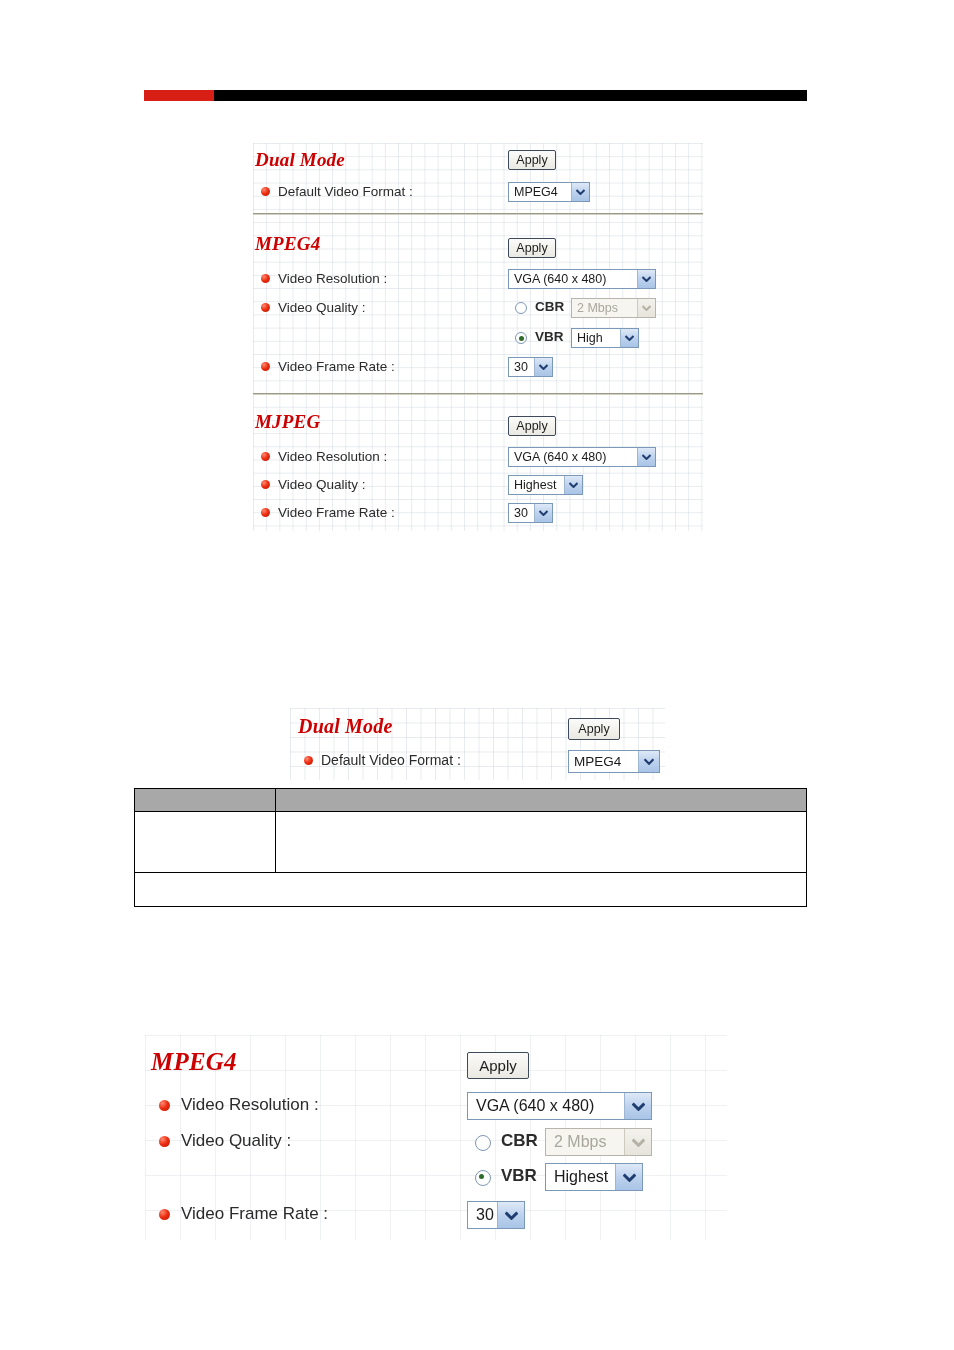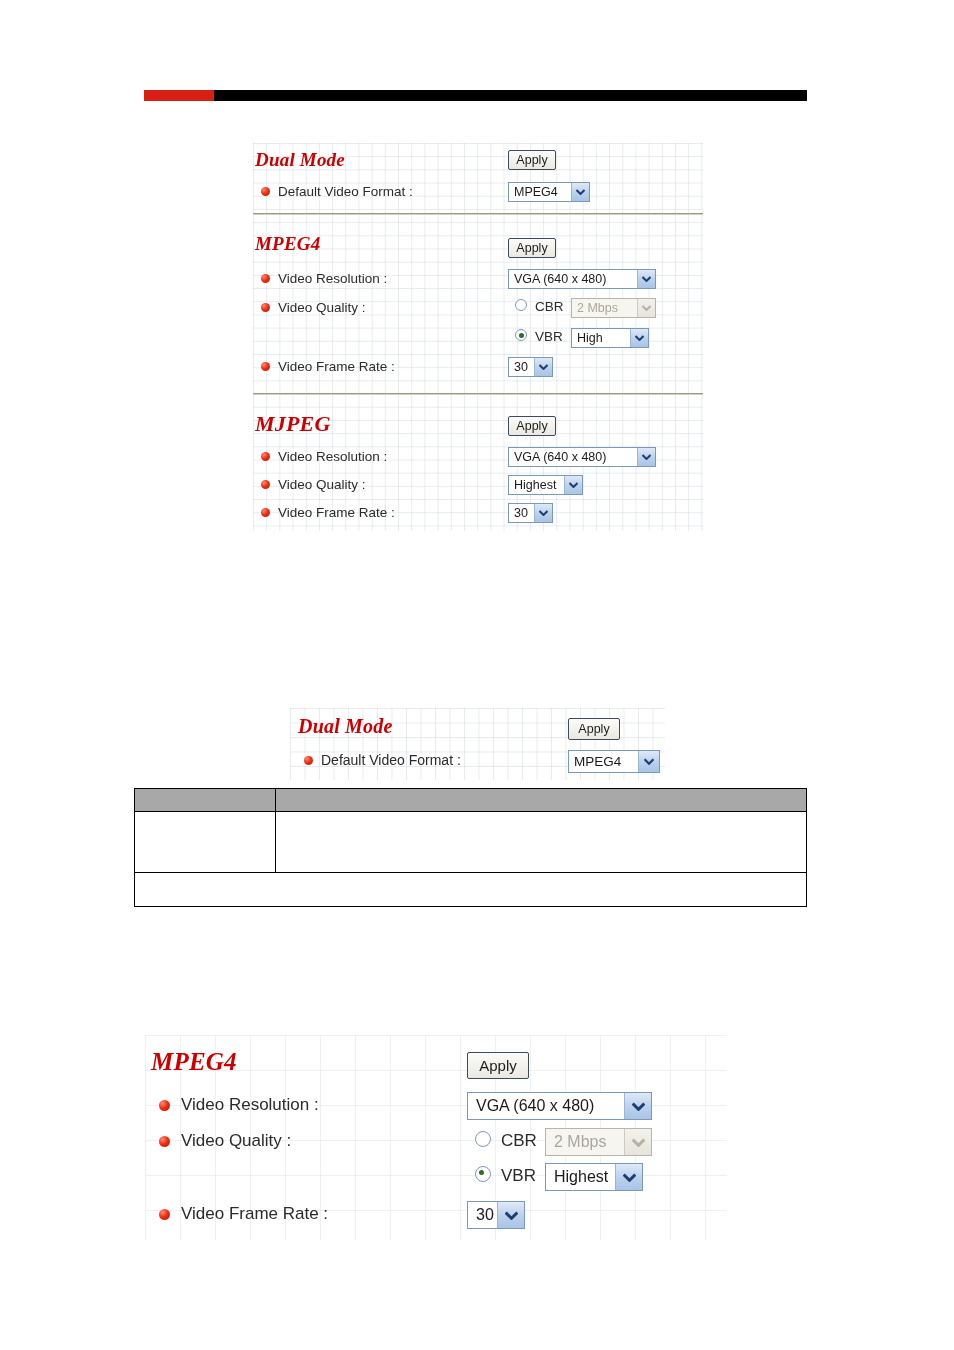--- a/index.html
+++ b/index.html
@@ -143,22 +143,23 @@
   }
   .select.disabled .sel-text { color: #a9a79c; }
   .select.disabled .sel-arrow {
     background: linear-gradient(to bottom, #f2f1ec 0%, #e6e4db 100%);
     border-left: 1px solid #cecabd;
   }
 
   .radio-row {
     position: absolute;
     display: flex;
-    align-items: flex-start;
+    align-items: flex-end;
     white-space: nowrap;
+    font-weight: bold;
   }
   .radio {
     width: 12px;
     height: 12px;
     border-radius: 50%;
     box-sizing: border-box;
     border: 1px solid #8098b4;
     background: #ffffff;
     flex: 0 0 auto;
     position: relative;
@@ -273,21 +274,21 @@
         <svg width="9" height="6" viewBox="0 0 9 6">
             <path d="M0.5 1 L4.5 5 L8.5 1" fill="none" stroke="#b4b1a5" stroke-width="2"></path>
           </svg>
       </span>
     </div>
 
     <div class="radio-row" style="left:262px; top:114px;">
       <span class="radio checked"></span>
       <span class="radio-label">VBR</span>
     </div>
-    <div class="select" style="left:318px; top:113px; width:78px;">
+    <div class="select" style="left:318px; top:113px; width:68px;">
       <span class="sel-text">High</span>
       <span class="sel-arrow">
         <svg width="9" height="6" viewBox="0 0 9 6">
             <path d="M0.5 1 L4.5 5 L8.5 1" fill="none" stroke="#1f3d6e" stroke-width="2"></path>
           </svg>
       </span>
     </div>
 
     <div class="field-row" style="left:8px; top:144px;">
       <span class="bullet"></span>
@@ -299,21 +300,21 @@
         <svg width="9" height="6" viewBox="0 0 9 6">
             <path d="M0.5 1 L4.5 5 L8.5 1" fill="none" stroke="#1f3d6e" stroke-width="2"></path>
           </svg>
       </span>
     </div>
 
     <div class="section-sep" style="top:178px;"></div>
   </div>
 
   <div class="section" style="top:250px;">
-    <div class="sec-title" style="left:2px; top:18px; font-size:22px;">MJPEG</div>
+    <div class="sec-title" style="left:2px; top:18px; font-size:19px;">MJPEG</div>
 
     <div class="apply-btn" style="left:255px; top:23px; width:48px; height:20px;">Apply</div>
 
     <div class="field-row" style="left:8px; top:56px;">
       <span class="bullet"></span>
       <span class="field-label">Video Resolution :</span>
     </div>
     <div class="select" style="left:255px; top:54px; width:148px;">
       <span class="sel-text">VGA (640 x 480)</span>
       <span class="sel-arrow">

